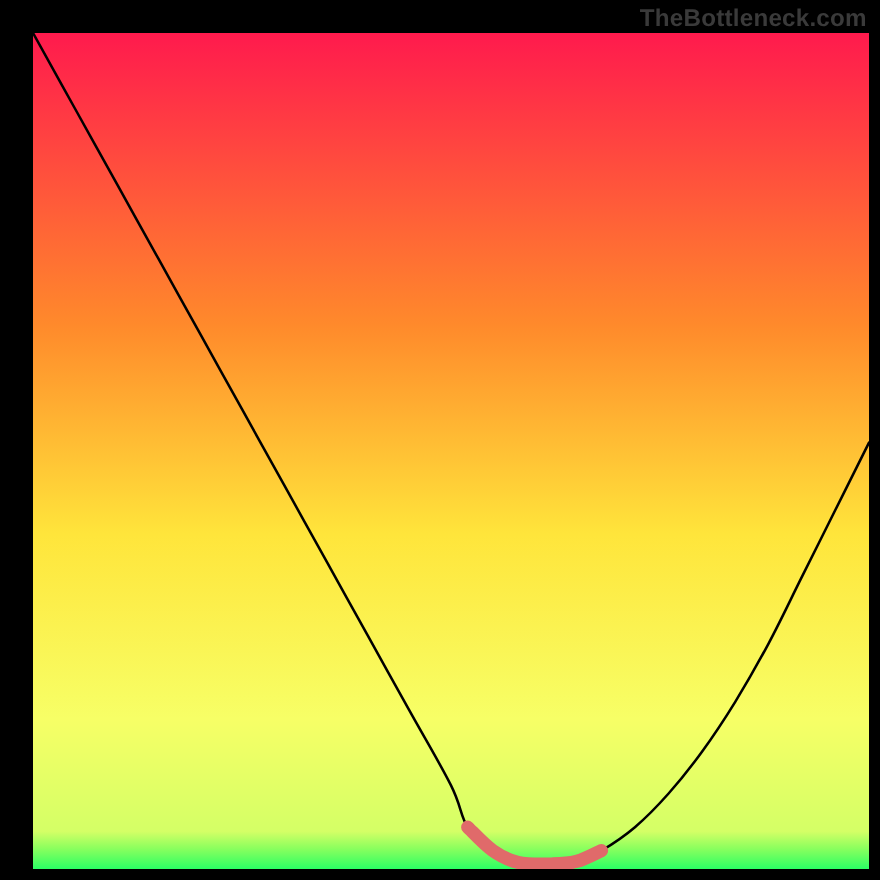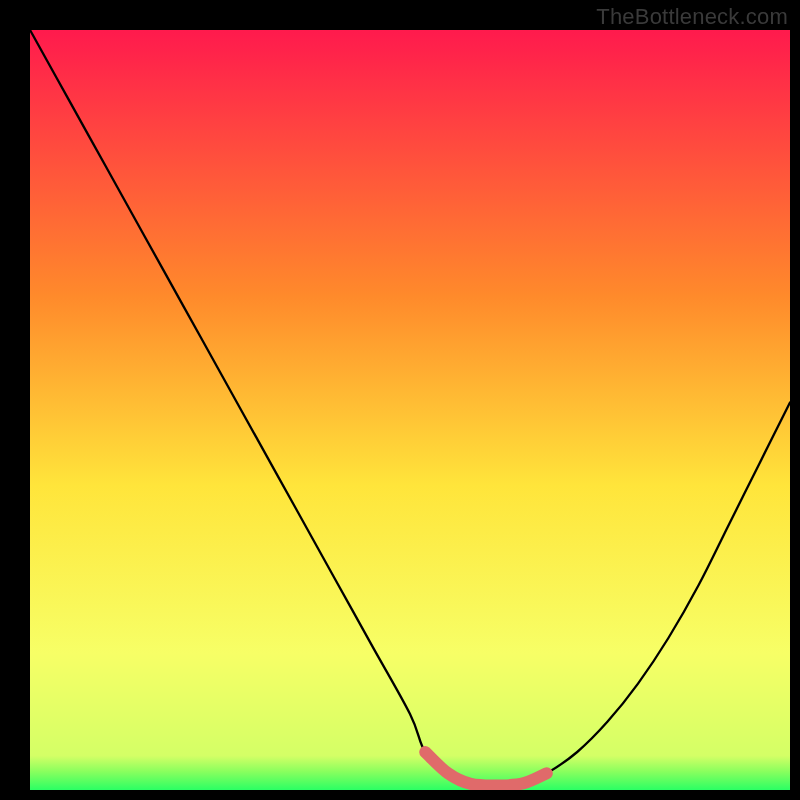--- a/index.html
+++ b/index.html
@@ -16,21 +16,21 @@
     width: 800px;
     height: 800px;
     background: #000;
   }
   .watermark {
     position: absolute;
     top: 4px;
     right: 12px;
     color: #3a3a3a;
     font-size: 22px;
-    font-weight: normal;
+    font-weight: bold;
     letter-spacing: 0.2px;
     z-index: 1;
   }
   .plot-wrap {
     position: absolute;
     left: 30px;
     top: 30px;
     width: 760px;
     height: 760px;
   }

